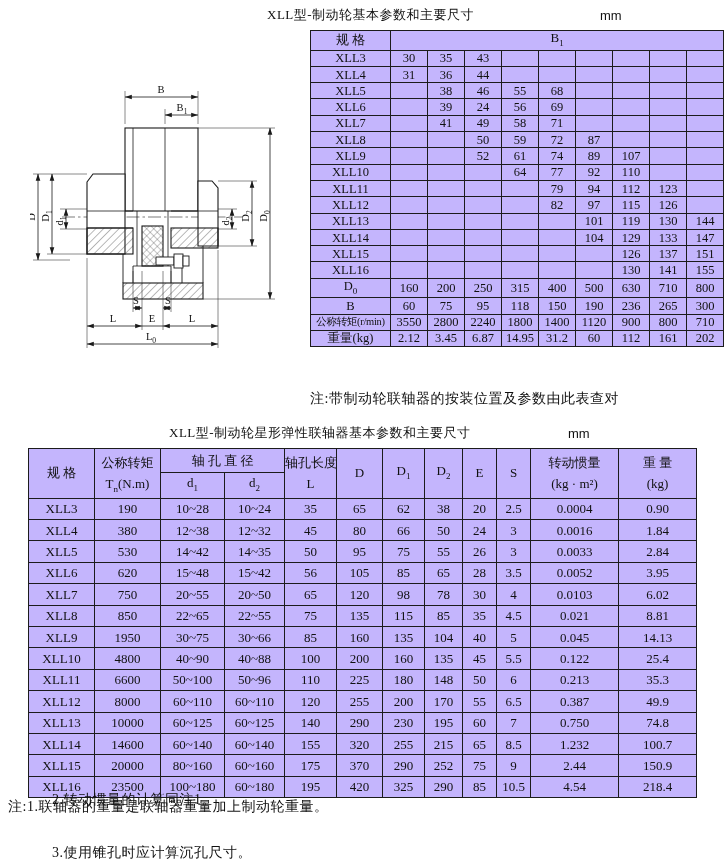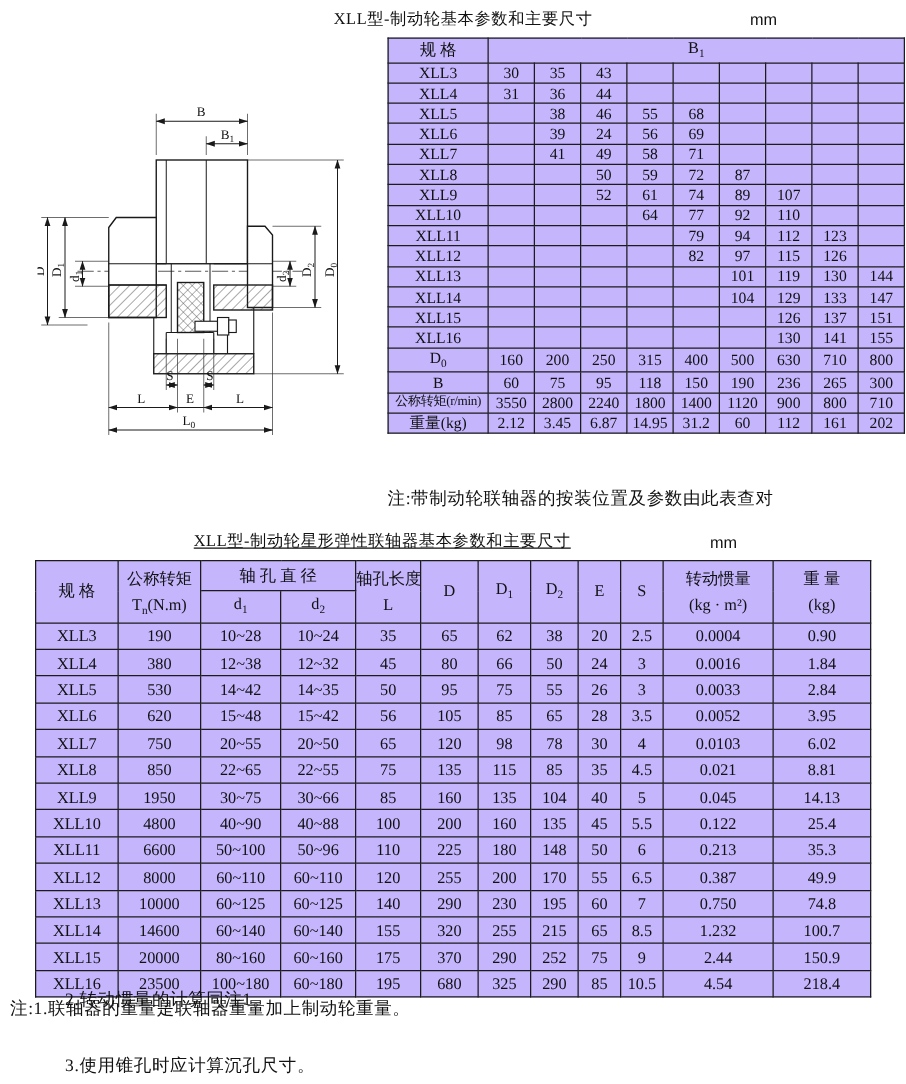--- a/index.html
+++ b/index.html
@@ -385,21 +385,21 @@
         <td>60</td>
         <td>112</td>
         <td>161</td>
         <td>202</td>
       </tr>
     </tbody>
 </table>
 
 <div class="abs note" style="left:310px;top:390px;">注:带制动轮联轴器的按装位置及参数由此表查对</div>
 
-<div class="abs title" style="left:155px;top:424px;text-decoration:underline;">XLL型-制动轮星形弹性联轴器基本参数和主要尺寸</div>
+<div class="abs title" style="left:169px;top:424px;">XLL型-制动轮星形弹性联轴器基本参数和主要尺寸</div>
 <div class="abs unit" style="left:568px;top:426px;">mm</div>
 
 <table id="coupling-table">
   <colgroup>
     <col style="width:66px">
       <col style="width:66px">
       <col style="width:64px">
       <col style="width:60px">
       <col style="width:52px">
       <col style="width:46px">
@@ -623,21 +623,21 @@
         <td>9</td>
         <td>2.44</td>
         <td>150.9</td>
       </tr>
       <tr>
         <td>XLL16</td>
         <td>23500</td>
         <td>100~180</td>
         <td>60~180</td>
         <td>195</td>
-        <td>680</td>
+        <td>420</td>
         <td>325</td>
         <td>290</td>
         <td>85</td>
         <td>10.5</td>
         <td>4.54</td>
         <td>218.4</td>
       </tr>
     </tbody>
 </table>
 

